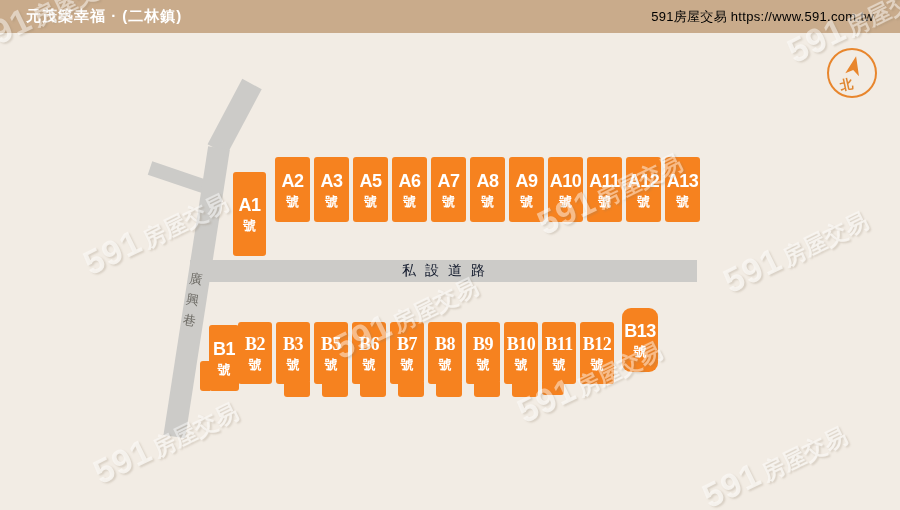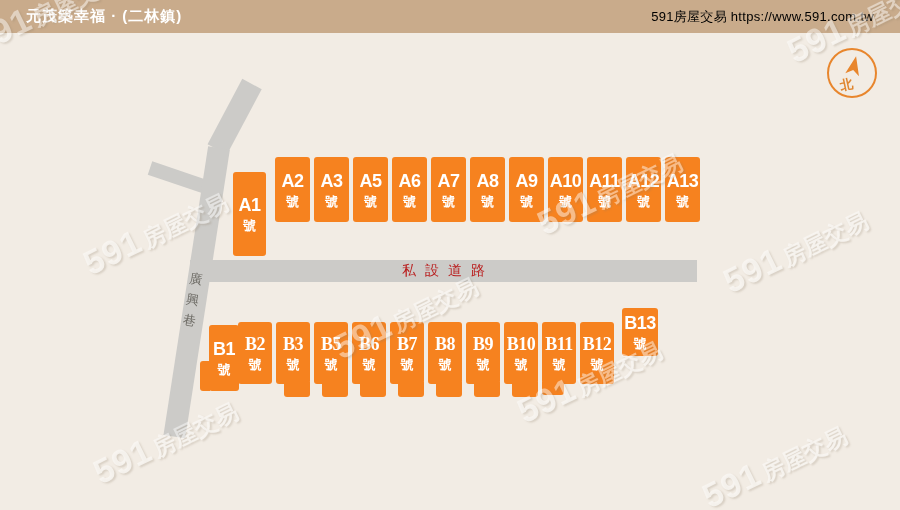--- a/index.html
+++ b/index.html
@@ -11,21 +11,21 @@
   
   .hdr { position:absolute; left:0; top:0; width:900px; height:33px; background:#c9ab8b;
          display:flex; align-items:center; justify-content:space-between; padding:0 26px; z-index:10; }
   .hdr-title { color:#ffffff; font-size:15px; font-weight:bold; letter-spacing:1px; }
   .hdr-site  { color:#000000; font-size:13px; letter-spacing:0.3px; }
 
   
   .road { position:absolute; background:#cccbc8; z-index:1; }
   .road-h { left:190px; top:260px; width:507px; height:22px;
             display:flex; align-items:center; justify-content:center; }
-  .road-h-label { color:#b91c1c; font-size:14px; letter-spacing:9px; text-indent:9px; }
+  .road-h-label { color:#0f172a; font-size:14px; letter-spacing:9px; text-indent:9px; }
   .road-stem   { left:241px; top:84px;  width:22px; height:74px;  transform:rotate(28deg);  transform-origin:50% 0; }
   .road-main   { left:208px; top:148px; width:22px; height:292px; transform:rotate(8.8deg); transform-origin:50% 0; }
   .road-branch { left:150px; top:161px; width:68px; height:14px;  transform:rotate(18.7deg); transform-origin:0 50%; }
   .road-v-label { position:absolute; left:186px; top:270px; z-index:2; display:flex; flex-direction:column;
                   align-items:center; gap:3px; transform:rotate(8.8deg); color:#6e6c66; font-size:13px; }
 
   
   :root { --orange:#f6821f; }
   .blk { background:var(--orange); border-radius:3px; color:#fff; font-weight:bold;
          display:flex; flex-direction:column; align-items:center; justify-content:center;
@@ -33,21 +33,21 @@
   .blk .id  { font-size:18px; line-height:20px; letter-spacing:-0.5px; }
   .blk .suf { font-size:13px; line-height:15px; margin-top:3px; }
 
   .a-row { position:absolute; left:275px; top:157px; display:flex; gap:4px; z-index:3; }
   .a-row .blk { width:35px; height:65px; }
   .blk-a1 { position:absolute; left:233px; top:172px; width:33px; height:84px; z-index:3; }
 
   .b-row { position:absolute; left:238px; top:322px; display:flex; gap:4px; z-index:3;font-family:Liberation Serif, serif; }
   .b-row .blk { width:34px; height:62px; }
   .blk-b1  { position:absolute; left:209px; top:325px; width:30px; height:66px; z-index:3; }
-  .blk-b13 { position:absolute; left:622px; top:308px; width:36px; height:48px; z-index:3; }
+  .blk-b13 { position:absolute; left:622px; top:308px; width:36px; height:64px; z-index:3;border-radius:9px; }
 
   .tab-right::after { content:""; position:absolute; right:0; bottom:-13px; width:26px; height:15px;
                       background:var(--orange); border-radius:0 0 3px 3px; }
   .tab-left::after  { content:""; position:absolute; left:0; bottom:-11px; width:22px; height:13px;
                       background:var(--orange); border-radius:0 0 3px 3px; }
   .blk-b1::before   { content:""; position:absolute; left:-9px; bottom:0; width:10px; height:30px;
                       background:var(--orange); border-radius:3px 0 0 3px; }
 
   
   .compass { position:absolute; left:827px; top:48px; width:50px; height:50px; z-index:4;

